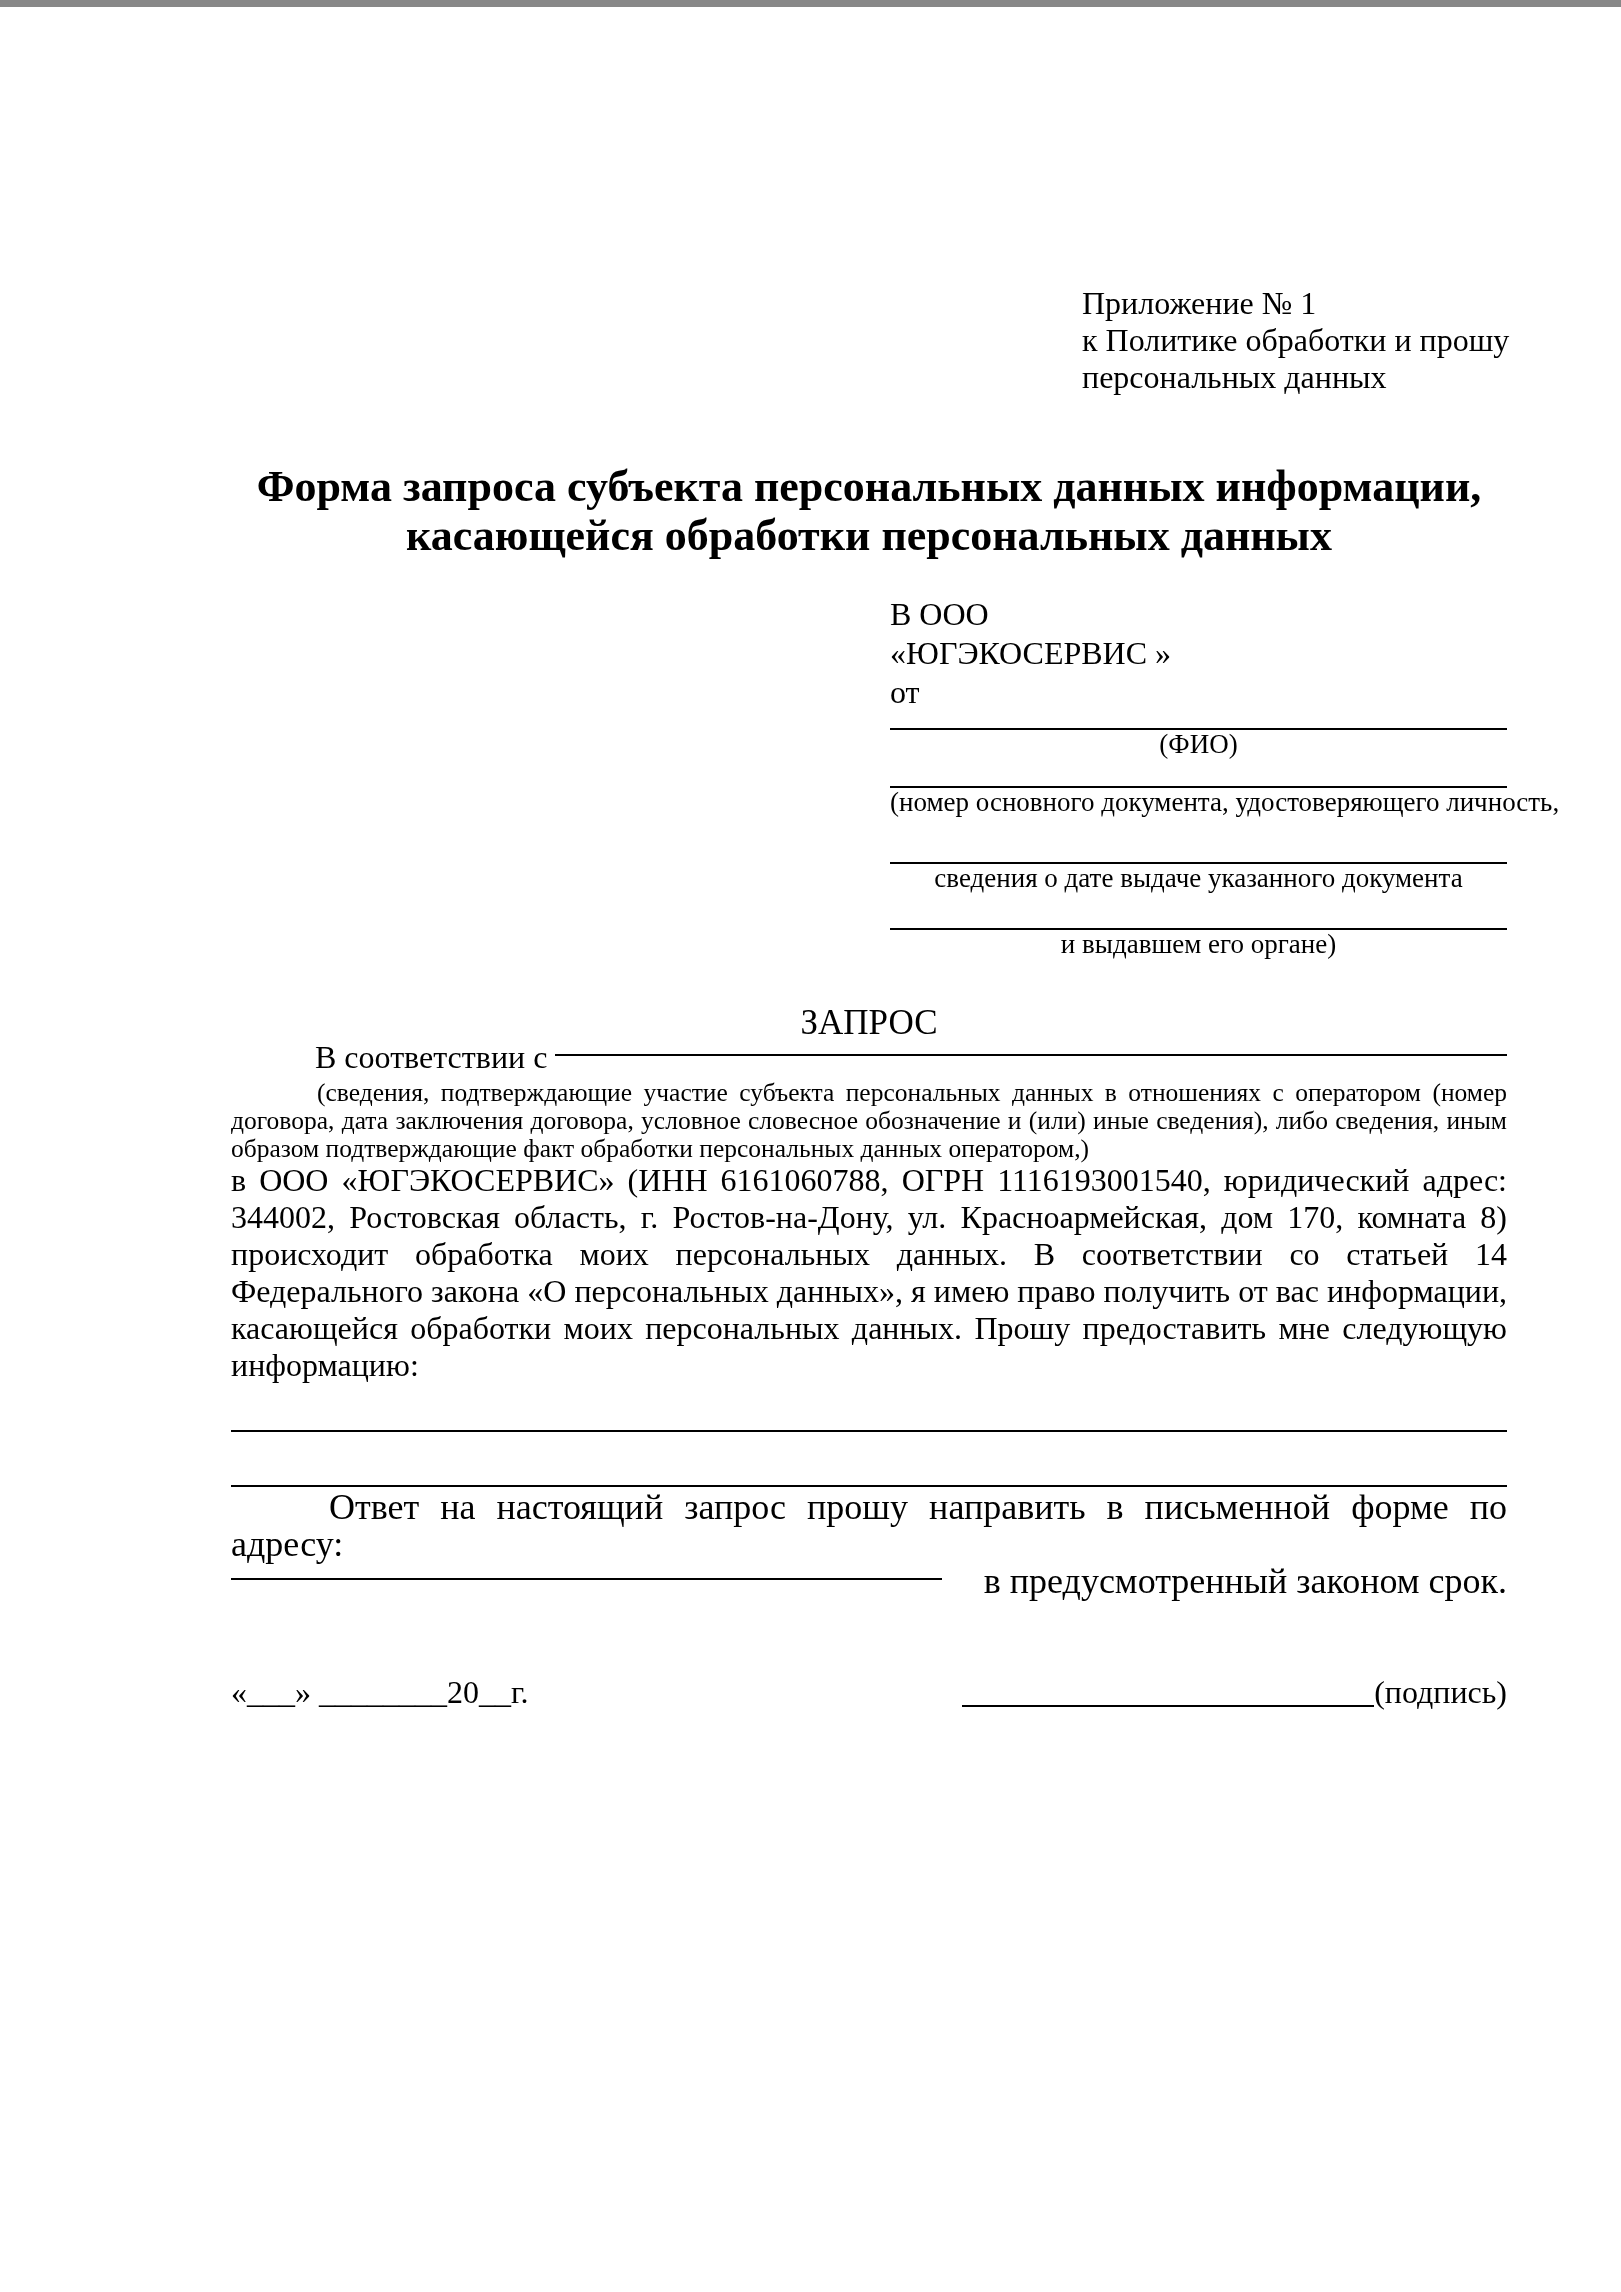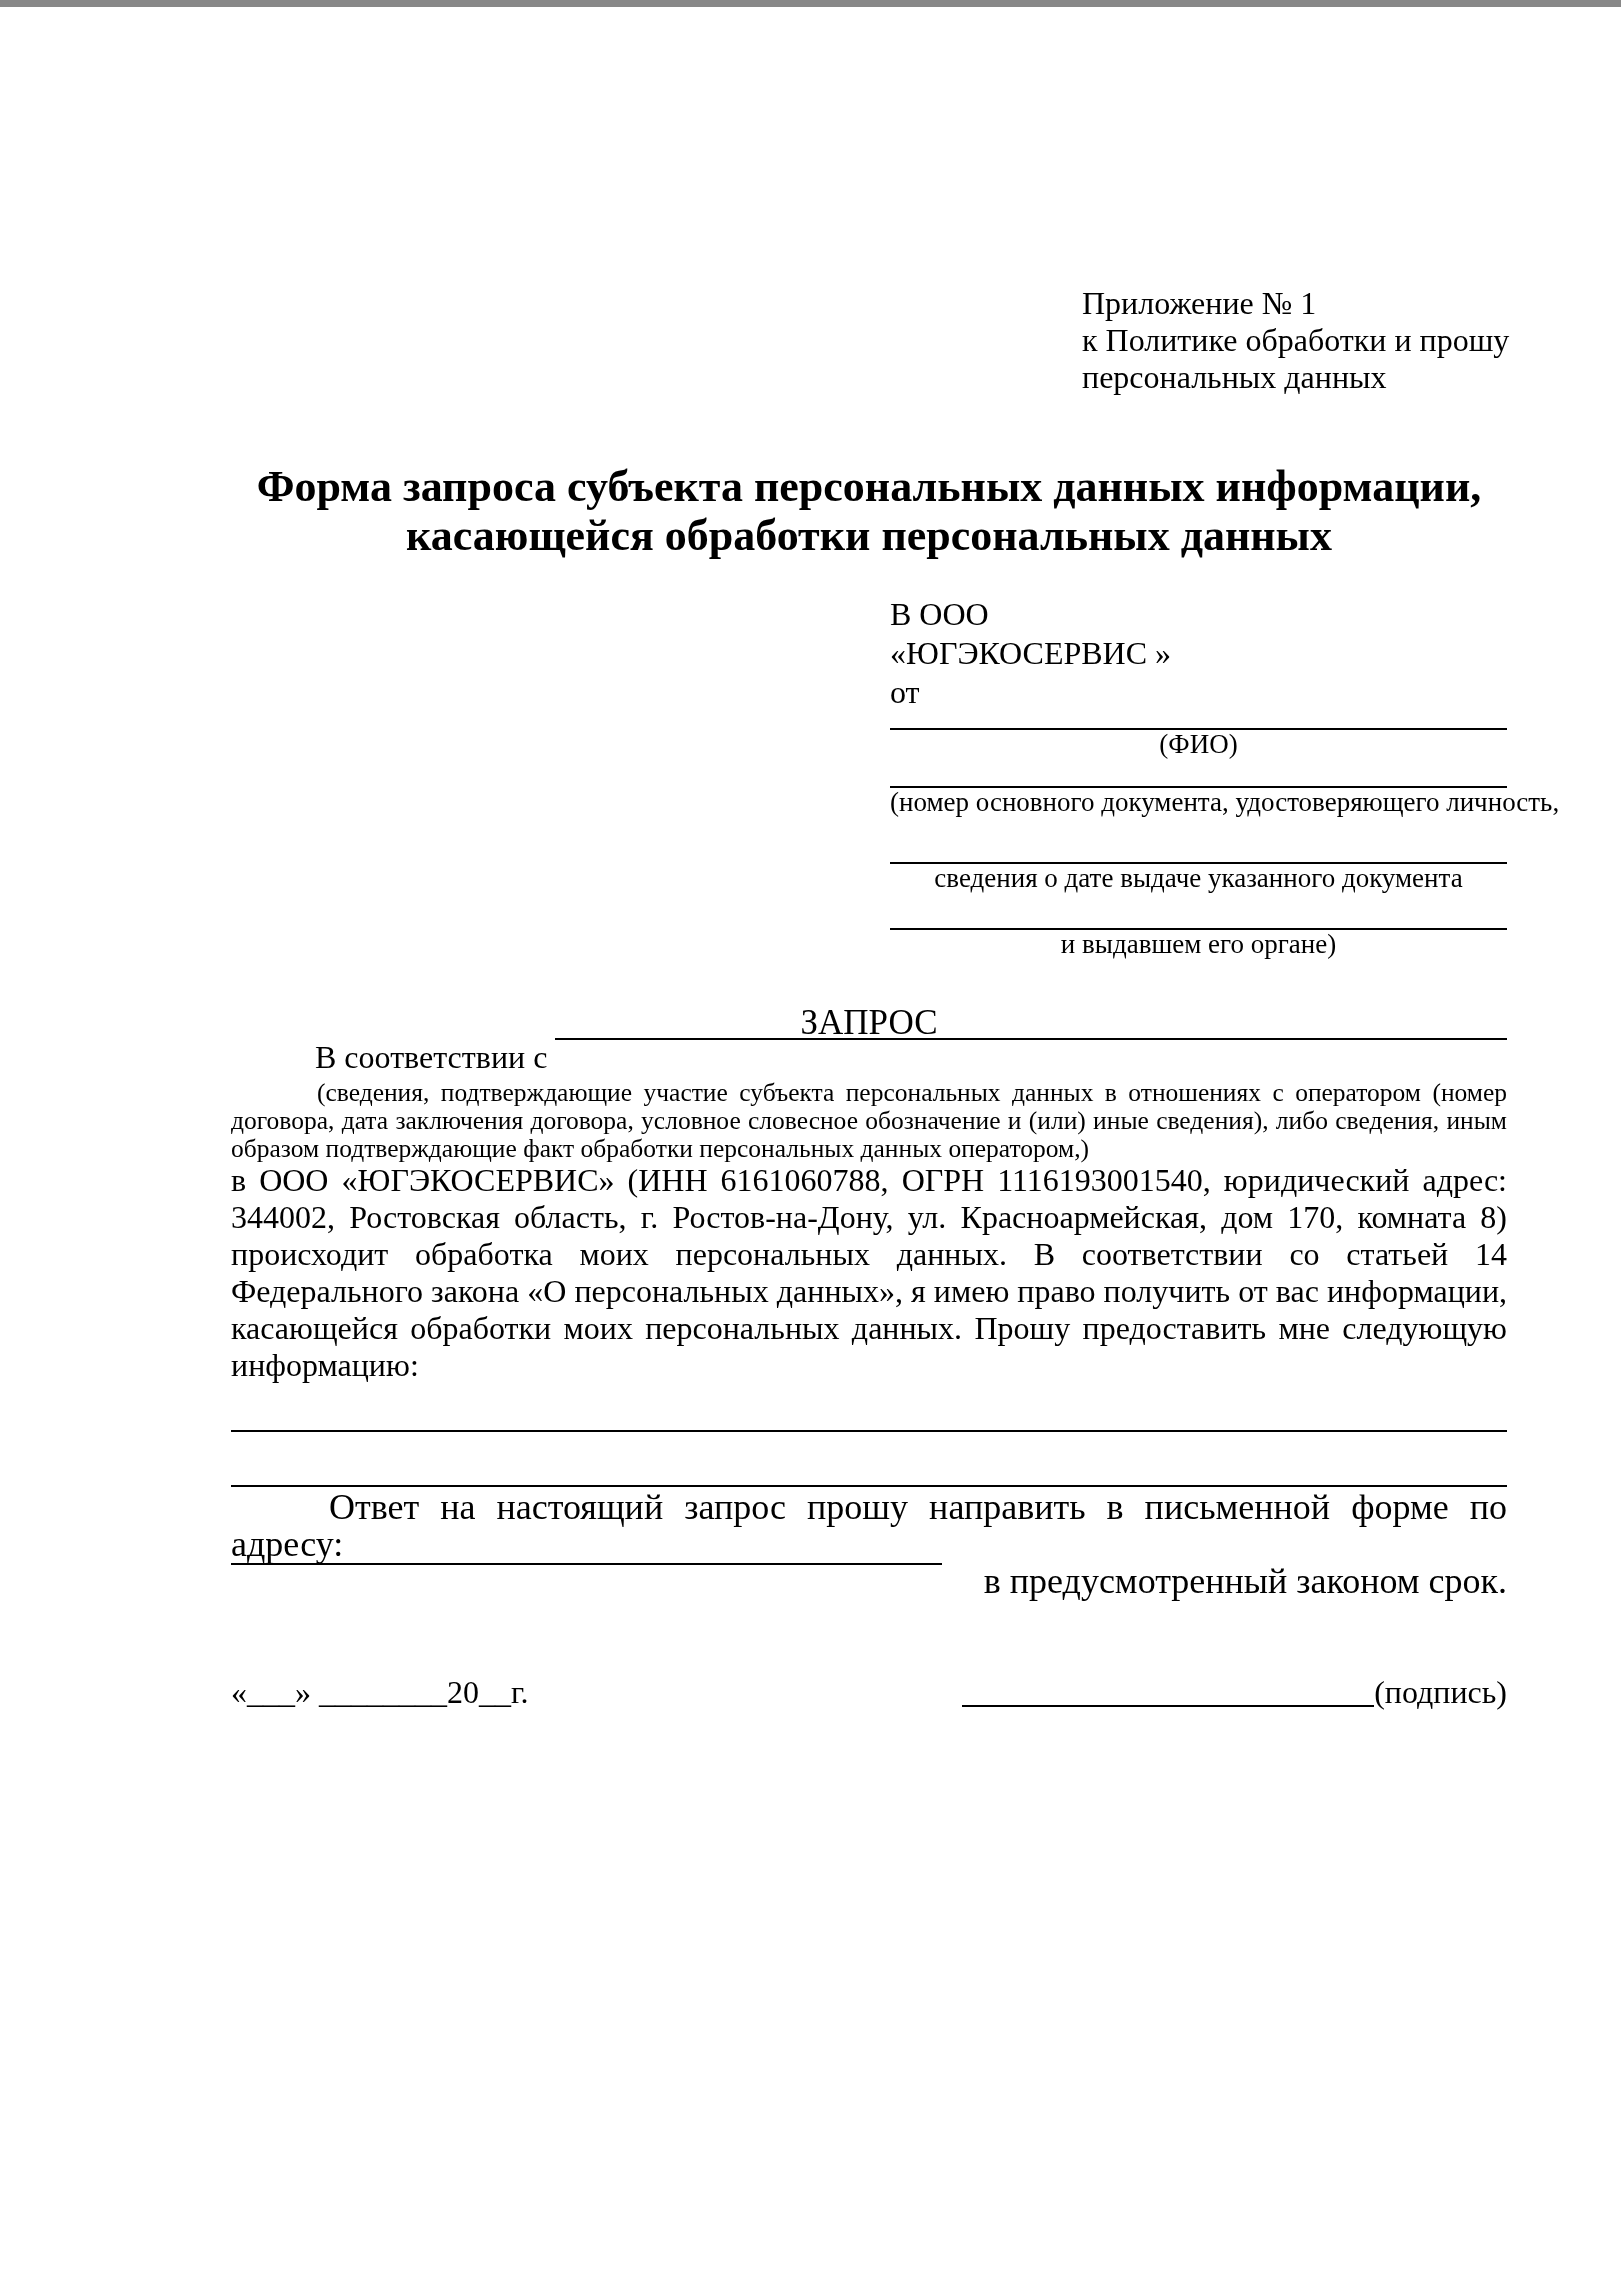--- a/index.html
+++ b/index.html
@@ -75,21 +75,21 @@
     line-height: 43px;
   }
 
   
   .intro-row {
     position: absolute;
     left: 231px;
     top: 1031px;
     width: 1276px;
     display: flex;
-    align-items: flex-start;
+    align-items: center;
     font-size: 32px;
     line-height: 39px;
   }
   .intro-row .intro-label {
     margin-left: 84px;
     white-space: nowrap;
   }
   .fill {
     flex: 1;
     border-bottom: 2px solid #000;
@@ -140,21 +140,21 @@
     font-size: 36px;
     line-height: 37px;
   }
   .reply-l1 {
     text-align: justify;
     text-align-last: justify;
     text-indent: 98px;
   }
   .reply-l2 {
     display: flex;
-    align-items: flex-start;
+    align-items: center;
     line-height: 37px;
     gap: 42px;
   }
   .reply-l2 .fill { margin-left: 0; }
   .reply-l2 .suffix { white-space: nowrap; }
 
   
   .date-row {
     position: absolute;
     left: 231px;

